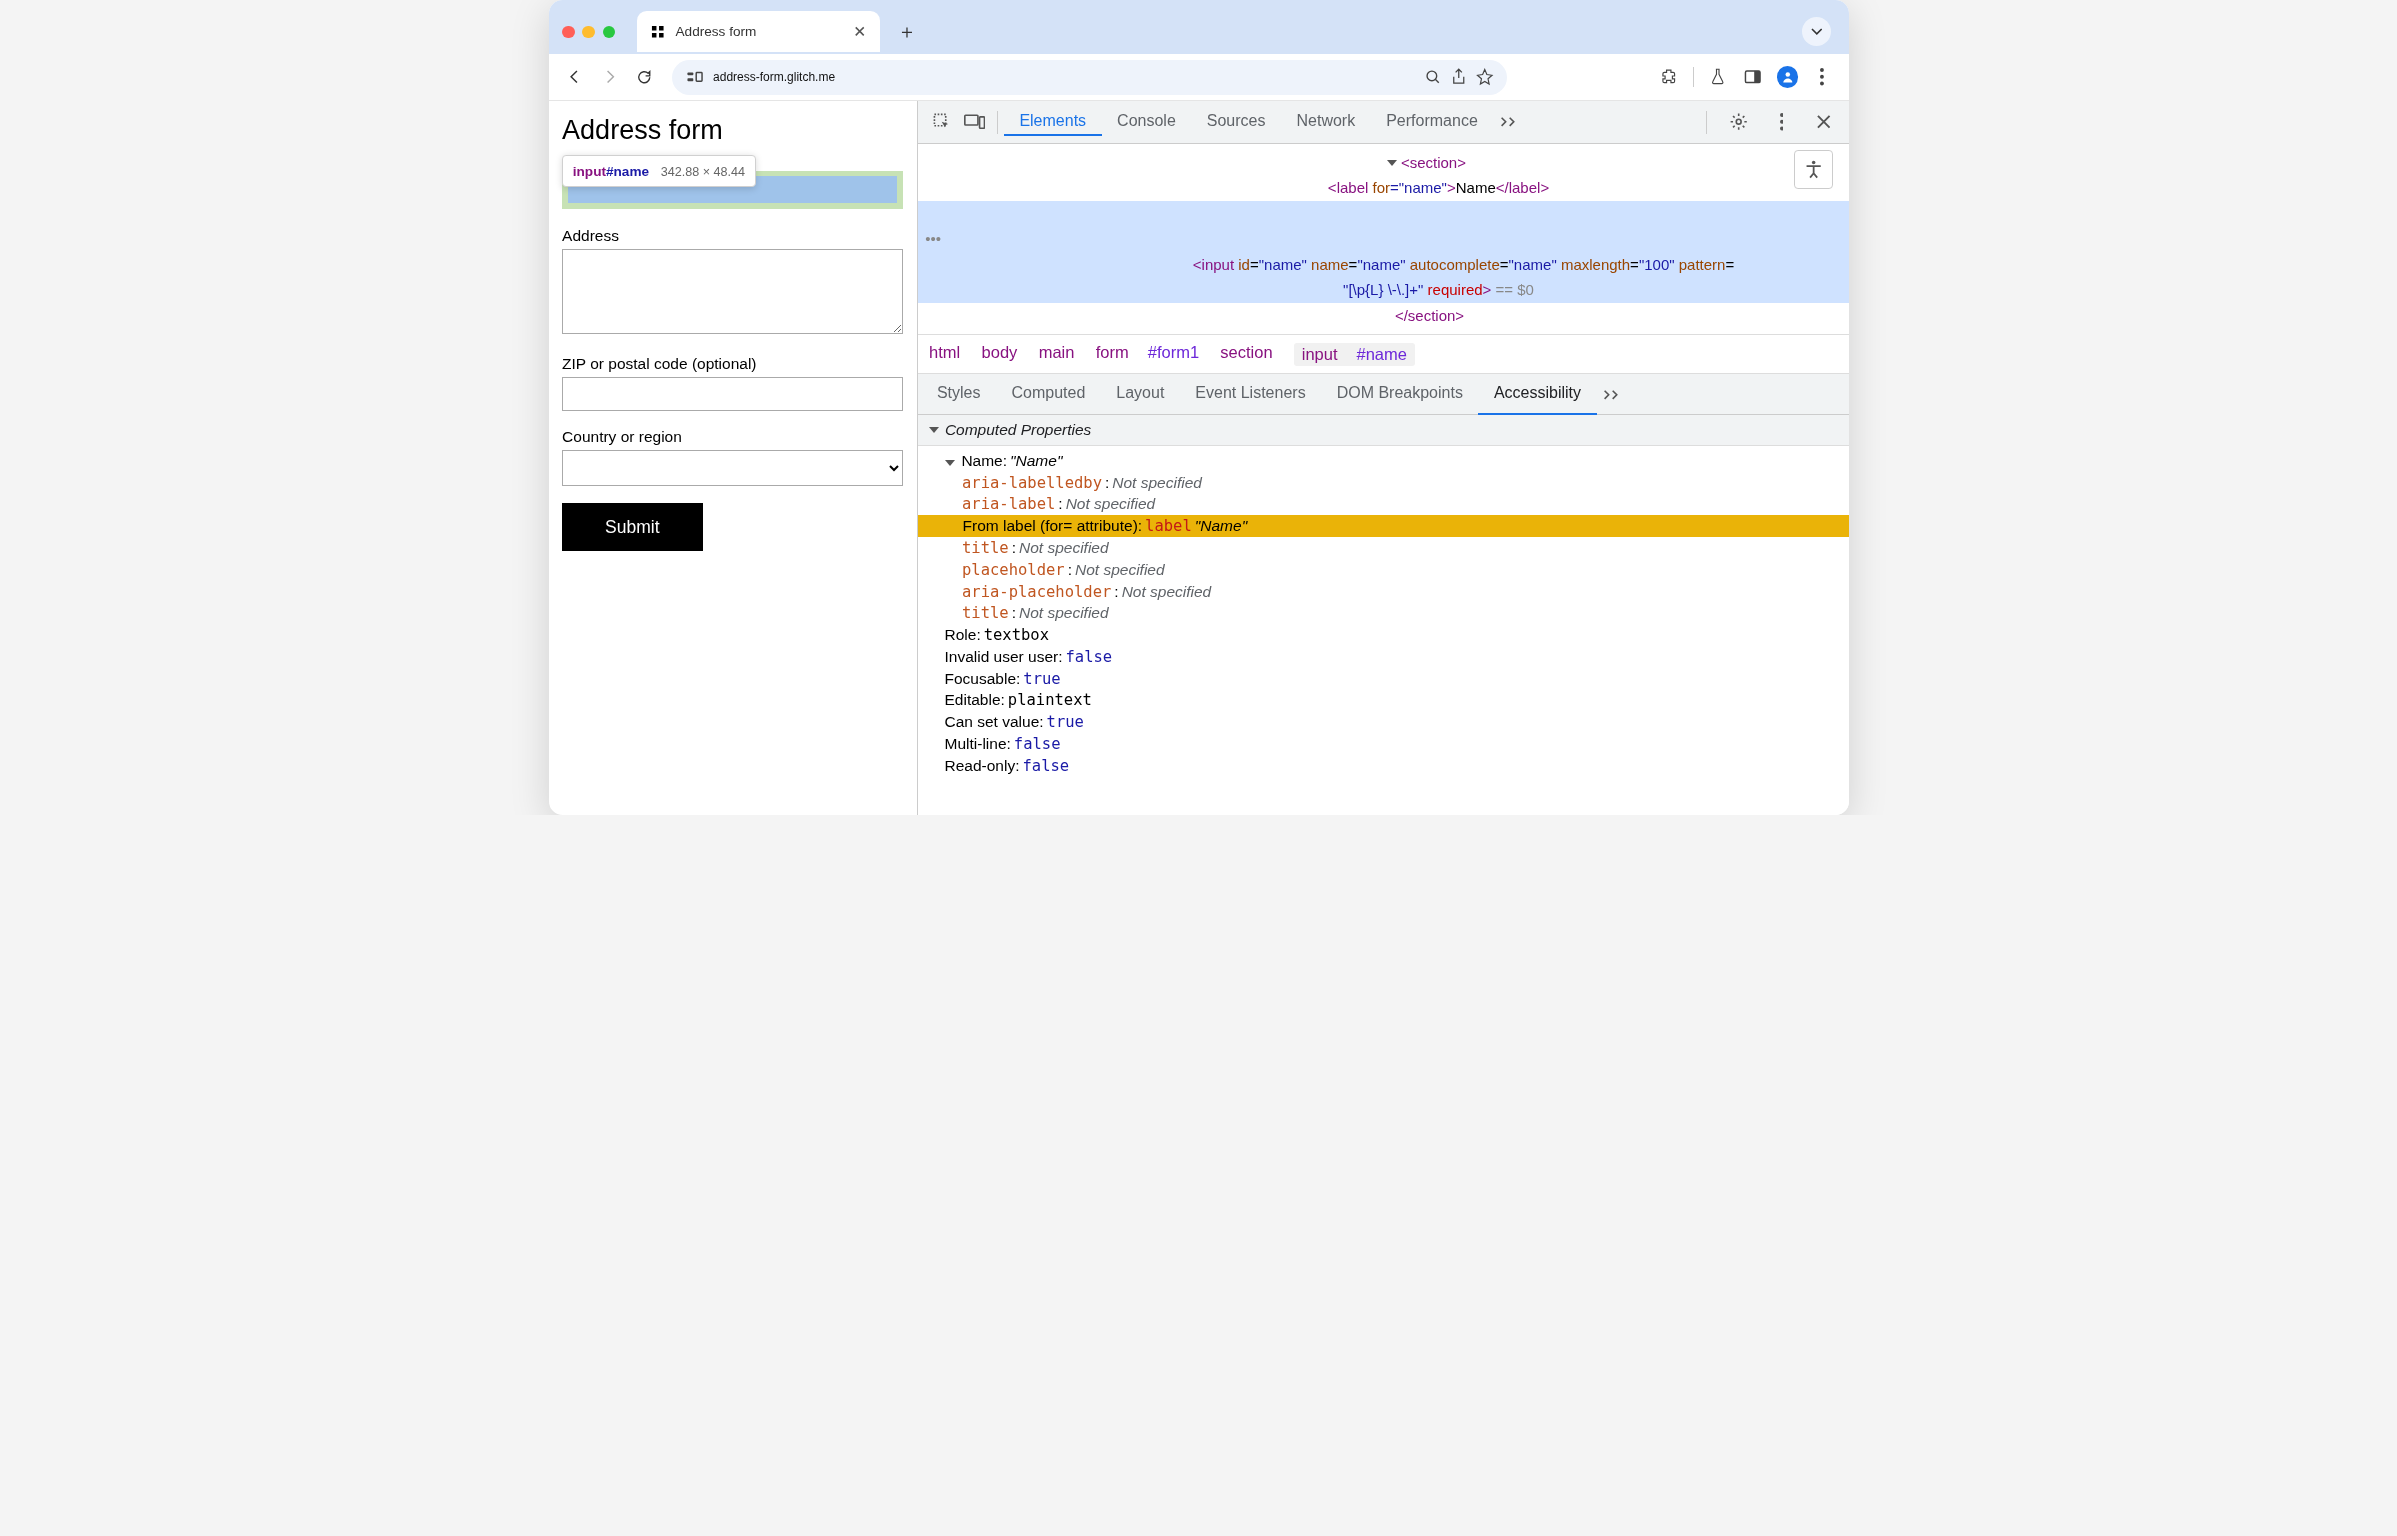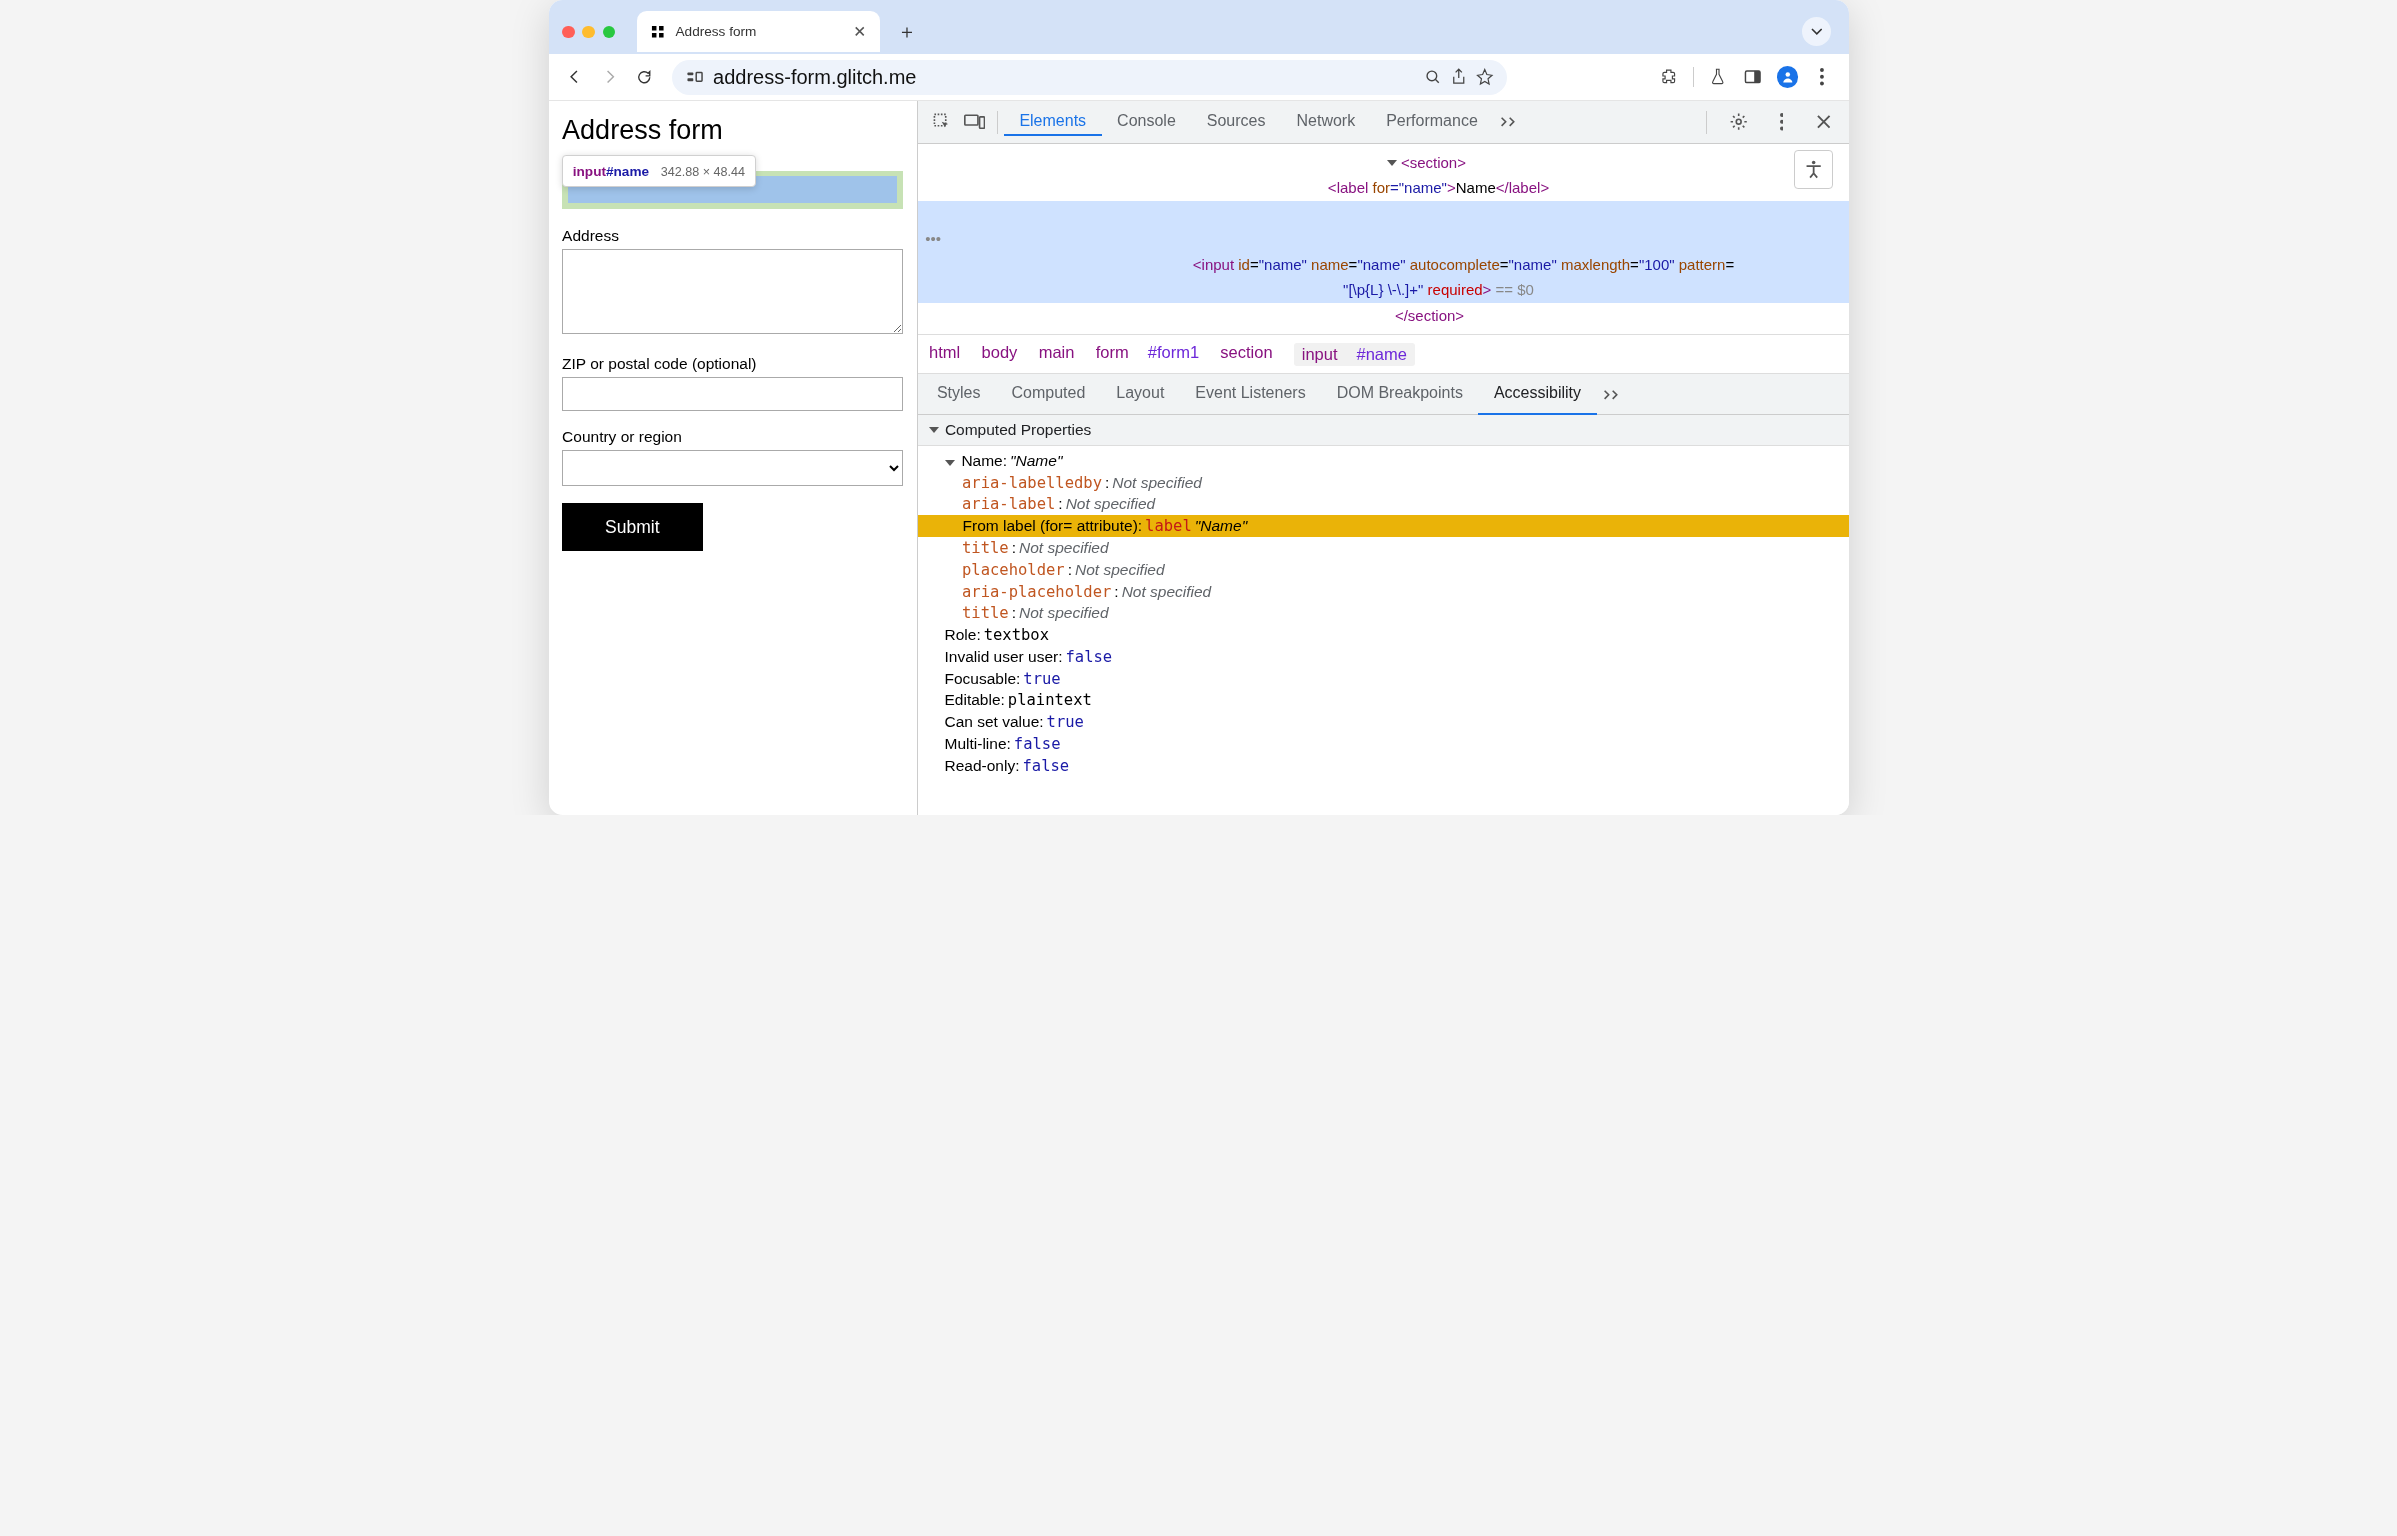--- a/index.html
+++ b/index.html
@@ -12,21 +12,21 @@
   .tab { background:#fff; border-radius:9.7px 9.7px 0 0; height:41px; padding:0 13.6px; display:flex; align-items:center; gap:9.7px; min-width:243px; }
   .tab .favicon { width:15.5px; height:15.5px; display:flex; align-items:center; justify-content:center;}
   .tab .title { font-size:13.6px; color:#333; flex:1;}
   .tab .close { font-size:15.5px; color:#555; }
   .new-tab-btn { width:31px; height:31px; border-radius:50%; display:flex; align-items:center; justify-content:center; font-size:19.4px; color:#333; }
   .caret-dropdown { position:absolute; right:17.5px; width:29px; height:29px; border-radius:50%; background:rgba(255,255,255,0.6); display:flex; align-items:center; justify-content:center; font-size:13.6px; color:#333;}
   .toolbar { background:#fff; height:47px; display:flex; align-items:center; padding:0 11.6px; gap:5.8px; border-bottom:1px solid #e5e5e5;}
   .tbtn { width:29px; height:29px; display:flex; align-items:center; justify-content:center; color:#444; border-radius:50%; font-size:17.5px;}
   .omnibox { flex:0 0 auto; background:#eef3fb; border-radius:21.3px; height:35px; display:flex; align-items:center; padding:0 13.6px; gap:9.7px; margin:0 7.8px; width:835px;}
   .omnibox .site-info { font-size:12.6px; }
-  .omnibox .url { font-size:20px; color:#111; }
+  .omnibox .url { font-size:12px; color:#111; }
   .omnibox-spacer{flex:1;}
   .omnibox-right { display:flex; gap:9.7px; align-items:center;}
   .toolbar-right { margin-left:auto; display:flex; align-items:center; gap:5.8px;}
   .vsep{ width:1px; height:19.4px; background:#ccc; margin:0 3.9px;}
   .avatar { width:21.3px; height:21.3px; border-radius:50%; background:#1a73e8; display:flex; align-items:center; justify-content:center;}
   .avatar svg{width:13.6px;height:13.6px;}
   .content { flex:1; display:flex; overflow:hidden;}
   .page-panel { width:369px; border-right:1px solid #ccc; padding:13.6px 13.6px; overflow:auto; position:relative;}
   .page-panel h1 { font-size:27px; font-weight:400; color:#000; margin-bottom:13.6px;}
   .inspect-tooltip { position:absolute; top:54px; left:13.6px; background:#fff; border:1px solid #d0d0d0; box-shadow:0 1.9px 7.8px rgba(0,0,0,0.15); border-radius:3.9px; padding:5.8px 9.7px; display:flex; gap:11.6px; align-items:baseline; z-index:10;}
@@ -55,21 +55,21 @@
   .a11y-btn { position:absolute; right:15.5px; top:5.8px; width:39px; height:39px; border:1px solid #ccc; border-radius:3.9px; display:flex; align-items:center; justify-content:center; background:#fff;}
   .tag{color:#881280;} .attr-n{color:#994500;} .attr-v{color:#1a1aa6;} .txt{color:#000;} .gray{color:#888;} .redkw{color:#c80000;}
   .breadcrumbs{ border-top:1px solid #ddd; border-bottom:1px solid #ddd; padding:7.8px 11.6px; display:flex; gap:21.3px; font-size:16.5px;}
   .breadcrumbs span{ color:#881280;}
   .breadcrumbs span.idpart{color:#6d28d9;margin-left:19px;}
   .breadcrumbs .crumb.active{ background:#f1f1f1; padding:1.9px 7.8px; border-radius:2.9px;}
   .sub-tabs{ display:flex; align-items:center; height:41px; border-bottom:1px solid #ccc; padding:0 3.9px; background:#f1f3f4;}
   .sub-tab{ padding:0 15.5px; height:41px; display:flex; align-items:center; font-size:16px; color:#5f6368; border-bottom:2.9px solid transparent;}
   .sub-tab.active{ color:#202124; border-bottom-color:#1a73e8; font-weight:500;}
   .a11y-panel{ flex:1; overflow:auto; font-size:15.5px;}
-  .section-header{ background:#f1f3f4; border-bottom:1px solid #ddd; padding:5.8px 11.6px; display:flex; align-items:center; gap:5.8px; font-size:15.5px; color:#202124;}
+  .section-header{ background:#f1f3f4; border-bottom:1px solid #ddd; padding:5.8px 11.6px; display:flex; align-items:center; gap:5.8px; font-size:15.5px; color:#202124;font-style:italic;}
   .tri{ display:inline-block; width:0;height:0;border-left:5.8px solid transparent;border-right:5.8px solid transparent;border-top:6.8px solid #555;}
   .prop-list{ padding:3.9px 0 7.8px 27px; font-family: -apple-system, sans-serif;}
   .prop-row{ padding:1.9px 0 1.9px 0; display:flex; gap:3px; align-items:baseline;}
   .prop-row.indent1{padding-left:17.5px;}
   .prop-row.highlight{ background:#eab308; margin-left:-27px; padding-left:45px;}
   .mono{ font-family: Menlo, Consolas, monospace;}
   .orange{color:#c05621;} .italic-gray{color:#5f6368; font-style:italic;} .navy{color:#1a1aa6;} .blackv{color:#000;} .redv{color:#c41a16;}
   .name-quoted{font-style:italic;}
   svg { display:block; }
 </style>

